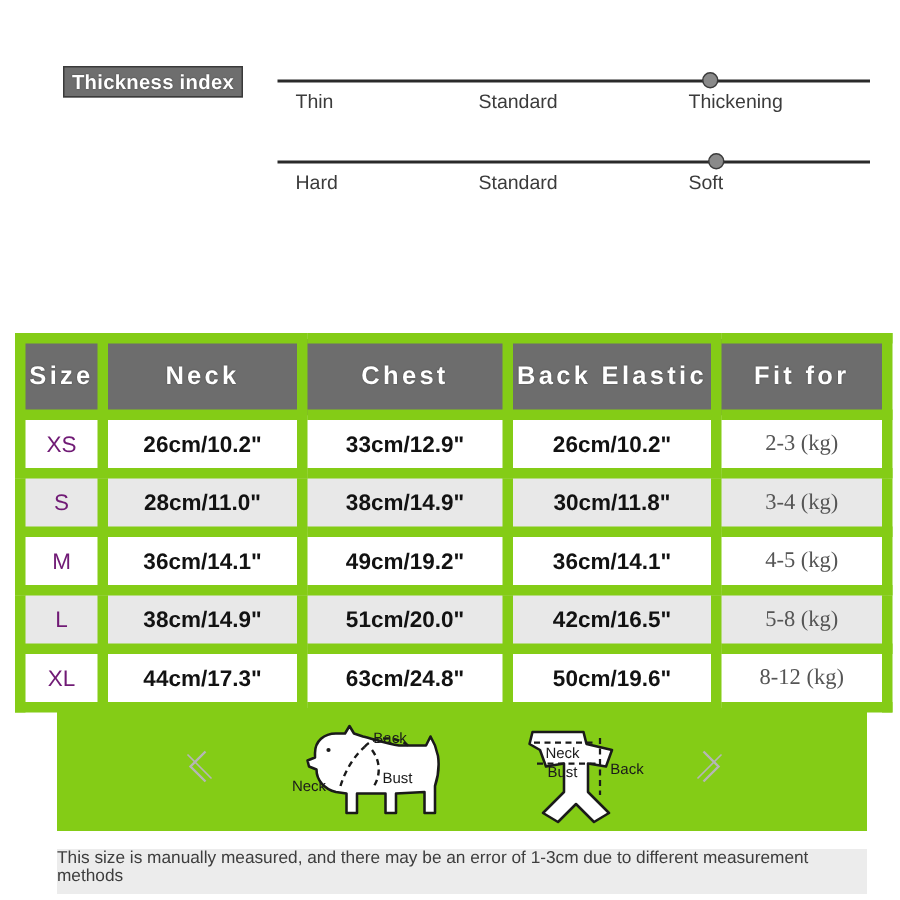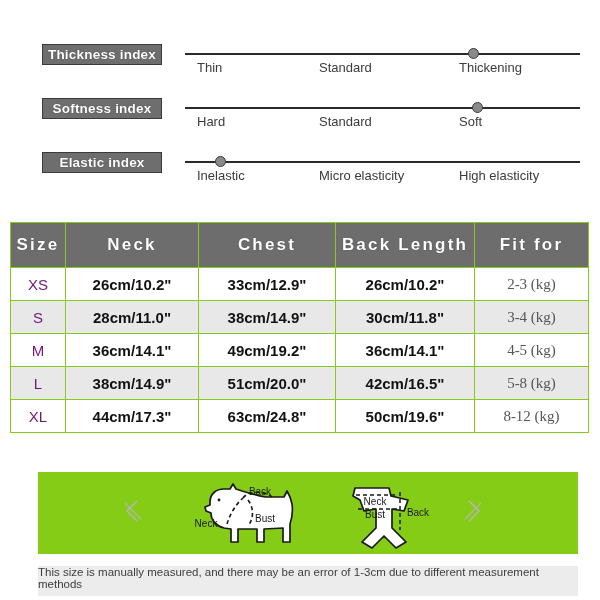--- a/index.html
+++ b/index.html
@@ -102,21 +102,21 @@
   #size-table {
     position: absolute;
     left: 10px;
     top: 222px;
     width: 578px;
     border-collapse: collapse;
     table-layout: fixed;
     border: 1.5px solid #2f2f2f;
   }
   #size-table th, #size-table td {
-    border: 1px solid #84cc16;
+    border: 7px solid #84cc16;
     text-align: center;
     padding: 0;
     height: 32px;
     font-size: 15px;
   }
   #size-table thead th {
     background: #6d6d6d;
     color: #ffffff;
     font-size: 17px;
     font-weight: 700;
@@ -203,61 +203,48 @@
       <div class="slider-dot" style="left:73%"></div>
       <div class="slider-ticks">
         <span class="t0">Thin</span>
         <span class="t1">Standard</span>
         <span class="t2">Thickening</span>
       </div>
     </div>
   </div>
 
   <div class="index-row r1">
-    <div class="index-badge">Softness index</div>
     <div class="slider-wrap">
       <div class="slider-track"></div>
       <div class="slider-dot" style="left:74%"></div>
       <div class="slider-ticks">
         <span class="t0">Hard</span>
         <span class="t1">Standard</span>
         <span class="t2">Soft</span>
       </div>
     </div>
   </div>
 
-  <div class="index-row r2">
-    <div class="index-badge">Elastic index</div>
-    <div class="slider-wrap">
-      <div class="slider-track"></div>
-      <div class="slider-dot" style="left:9%"></div>
-      <div class="slider-ticks">
-        <span class="t0">Inelastic</span>
-        <span class="t1">Micro elasticity</span>
-        <span class="t2">High elasticity</span>
-      </div>
-    </div>
-  </div>
 
 </div>
 
 <table id="size-table">
   <colgroup>
     <col class="c-size">
       <col class="c-neck">
       <col class="c-chest">
       <col class="c-back">
       <col class="c-fit">
   </colgroup>
   <thead>
     <tr>
       <th>Size</th>
       <th>Neck</th>
       <th>Chest</th>
-      <th>Back Length</th>
+      <th>Back Elastic</th>
       <th>Fit for</th>
     </tr>
   </thead>
   <tbody>
     <tr>
       <td class="col-size">XS</td>
       <td class="col-meas">26cm/10.2"</td>
       <td class="col-meas">33cm/12.9"</td>
       <td class="col-meas">26cm/10.2"</td>
       <td class="col-fit">2-3 (kg)</td>

